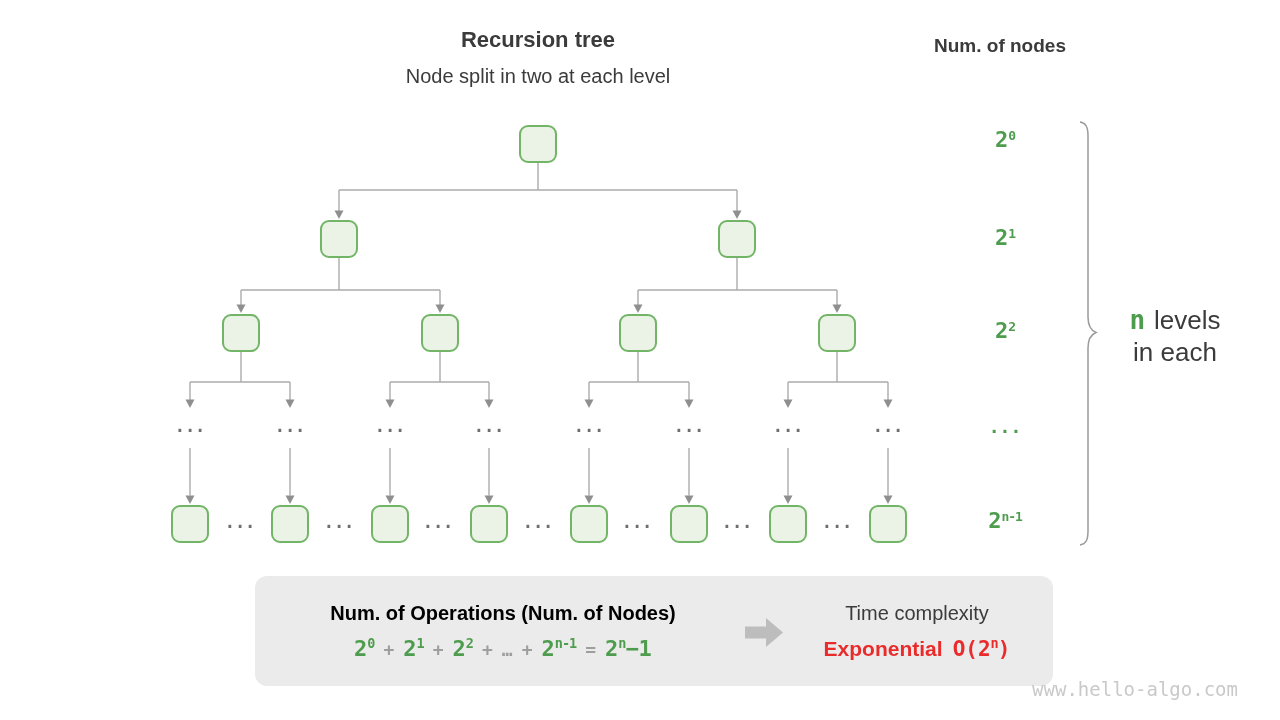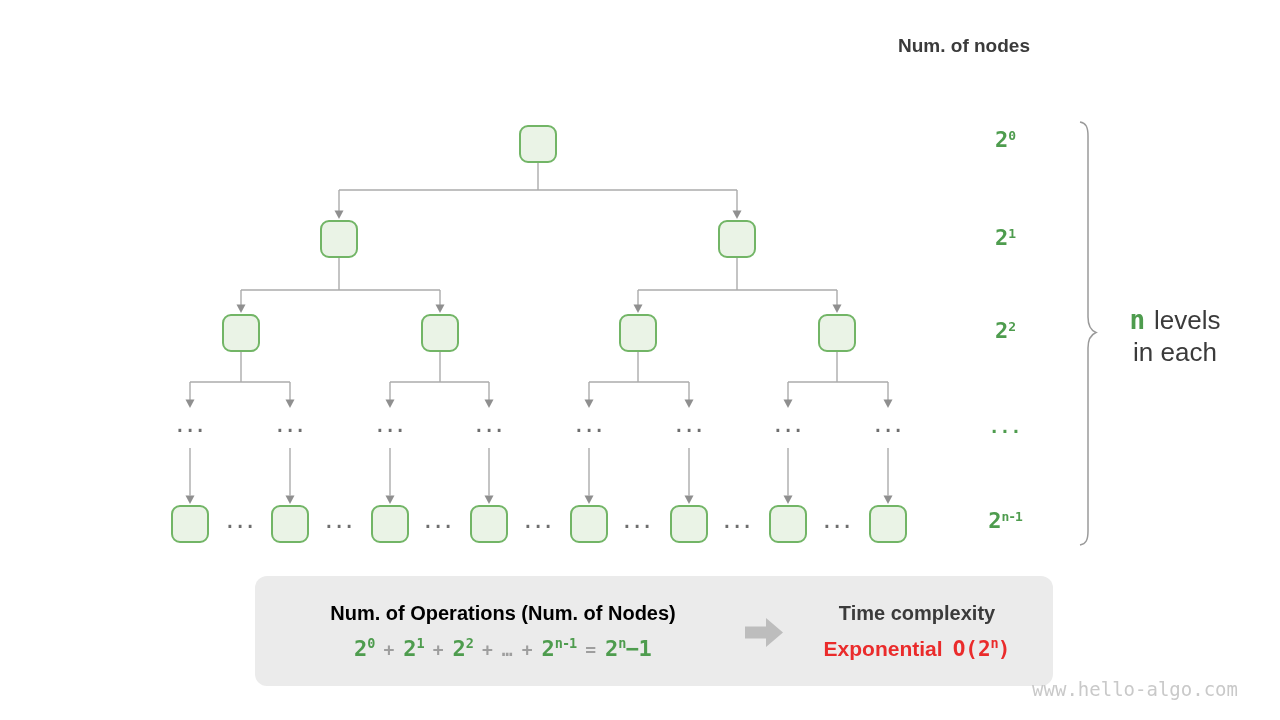--- a/index.html
+++ b/index.html
@@ -8,21 +8,21 @@
     font-family:"Liberation Sans", sans-serif; overflow:hidden;
   }
   .abs { position:absolute; }
   #tree-svg { position:absolute; left:0; top:0; width:1280px; height:720px; }
 
   
   .main-title { left:288px; top:27px; width:500px; text-align:center;
     font-size:22px; font-weight:700; color:#3B3B3B; }
   .sub-title { left:238px; top:65px; width:600px; text-align:center;
     font-size:20px; font-weight:400; color:#3B3B3B; }
-  .right-header { left:898px; top:31px; width:204px; text-align:left;
+  .right-header { left:898px; top:31px; width:204px; text-align:center;
     font-size:19px; font-weight:700; color:#3B3B3B; line-height:29px; }
 
   
   .tree-node { position:absolute; width:38px; height:38px; box-sizing:border-box;
     border:2.5px solid #72B566; border-radius:9px; background:#EAF3E6; }
 
   
   .dots { position:absolute; width:44px; text-align:center;
     font-family:"DejaVu Sans Mono", monospace; font-weight:700; font-size:17px;
     color:#6E6E6E; height:20px; line-height:18px; }
@@ -45,21 +45,21 @@
     background:#EBEBEB; border-radius:12px; }
   .ops-title { left:255px; top:602px; width:496px; text-align:center;
     font-size:20px; font-weight:700; color:#000000; }
   .formula { left:255px; top:636px; width:496px; display:flex;
     justify-content:center; align-items:baseline; gap:9px; }
   .tok { font-family:"DejaVu Sans Mono", monospace; font-weight:700;
     font-size:22px; color:#4E9C4E; white-space:nowrap; }
   .tok.gray { font-size:18px; color:#9E9E9E; }
   .f-sup { font-size:13.5px; position:relative; top:-8px; letter-spacing:-1px; }
   .time-title { left:779px; top:602px; width:276px; text-align:center;
-    font-size:20px; font-weight:700; color:#3B3B3B; }
+    font-size:20px; font-weight:400; color:#3B3B3B; }
   .cplx { left:779px; top:637px; width:276px; text-align:center;
     font-size:21px; font-weight:700; color:#EA2B2B; white-space:nowrap; }
   .cplx-o { font-family:"DejaVu Sans Mono", monospace; margin-left:10px; }
 
   .watermark { left:1028px; top:678px; width:210px; text-align:right;
     font-family:"DejaVu Sans Mono", monospace; font-size:19px; color:#C9C9C9; }
 </style>
 </head>
 <body>
 
@@ -126,20 +126,22 @@
         <polygon points="285.5,495.5 294.5,495.5 290,504"></polygon>
         <polygon points="385.5,495.5 394.5,495.5 390,504"></polygon>
         <polygon points="484.5,495.5 493.5,495.5 489,504"></polygon>
         <polygon points="584.5,495.5 593.5,495.5 589,504"></polygon>
         <polygon points="684.5,495.5 693.5,495.5 689,504"></polygon>
         <polygon points="783.5,495.5 792.5,495.5 788,504"></polygon>
         <polygon points="883.5,495.5 892.5,495.5 888,504"></polygon>
       </g>
   </svg>
 
+  <div class="abs main-title">Recursion tree</div>
+  <div class="abs sub-title">Node split in two at each level</div>
   <div class="abs right-header">
     <div>Num. of nodes</div>
   </div>
 
   <div id="nodes">
       <div class="tree-node" style="left: 519px; top: 125px;"></div>
       <div class="tree-node" style="left: 320px; top: 220px;"></div>
       <div class="tree-node" style="left: 718px; top: 220px;"></div>
       <div class="tree-node" style="left: 222px; top: 314px;"></div>
       <div class="tree-node" style="left: 421px; top: 314px;"></div>

